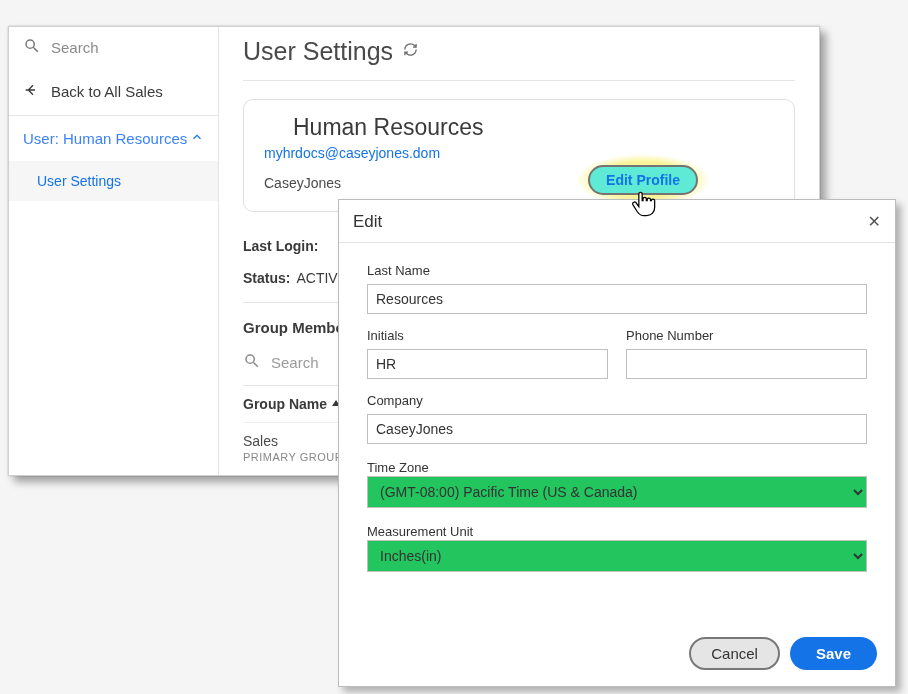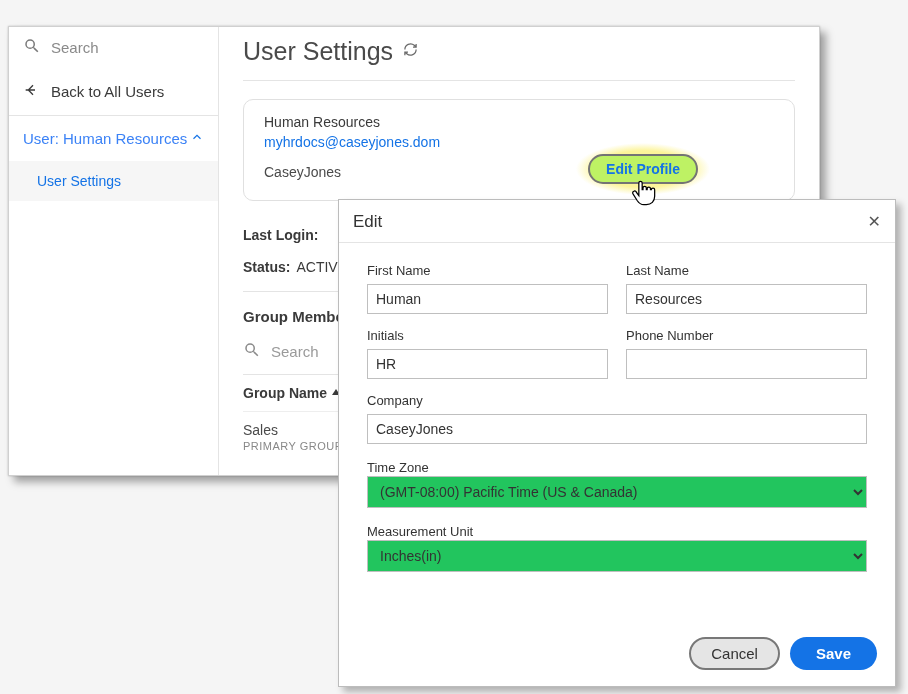--- a/index.html
+++ b/index.html
@@ -83,39 +83,39 @@
   }
   .refresh-icon svg { width: 15px; height: 15px; stroke: #6a6a6a; fill: none; stroke-width: 2; }
 
   .profile-card {
     border: 1px solid #e0e0e0;
     border-radius: 10px;
     padding: 14px 20px 20px 20px;
     position: relative;
     margin-bottom: 18px;
   }
-  .profile-name { font-size: 14px; font-weight: 400; color: #3a3a3a; margin-bottom: 4px; }
+  .profile-name { font-size: 23px; font-weight: 400; color: #3a3a3a; margin-bottom: 4px; margin-left: 29px; }
   .profile-email { font-size: 14px; color: #1473e6; margin-bottom: 14px; }
   .profile-company { font-size: 14px; color: #4a4a4a; }
   .edit-btn {
     position: absolute;
     right: 96px;
     bottom: 16px;
   }
   .edit-btn-halo {
     position: absolute;
     left: -12px; top: -11px; right: -12px; bottom: -11px;
     background: radial-gradient(closest-side, #fcf49a 70%, rgba(252,244,154,0) 100%);
     border-radius: 22px;
     z-index: 0;
   }
   .edit-btn button {
     position: relative;
     z-index: 1;
-    background: #bef264;
+    background: #5eead4;
     color: #1473e6;
     border: 2px solid #747474;
     border-radius: 18px;
     padding: 5px 16px;
     font-size: 14px;
     font-weight: 600;
     cursor: pointer;
   }
   .cursor-hand {
     position: absolute;
@@ -219,21 +219,21 @@
           </svg>
       </span>
       <span>Search</span>
     </div>
     <div class="back-link">
       <span>
         <svg viewBox="0 0 24 24">
             <path d="M15 5l-7 7 7 7M4 12h14"></path>
           </svg>
       </span>
-      <span>Back to All Users</span>
+      <span>Back to All Sales</span>
     </div>
     <div class="user-nav-header">
       <span>User: Human Resources</span>
       <span>
         <svg viewBox="0 0 24 24">
             <path d="M6 15l6-6 6 6"></path>
           </svg>
       </span>
     </div>
     <div class="user-nav-item">
@@ -302,24 +302,20 @@
 </div>
 
 <div class="modal">
   <div class="modal-header">
     <div class="modal-title">Edit</div>
     <div class="modal-close">✕</div>
   </div>
   <div class="modal-body">
     <div class="form-row">
       <div class="form-col">
-        <label class="form-label">First Name</label>
-        <input class="form-input" value="Human" style="">
-      </div>
-      <div class="form-col">
         <label class="form-label">Last Name</label>
         <input class="form-input" value="Resources" style="">
       </div>
     </div>
     <div class="form-row">
       <div class="form-col">
         <label class="form-label">Initials</label>
         <input class="form-input" value="HR" style="">
       </div>
       <div class="form-col">

